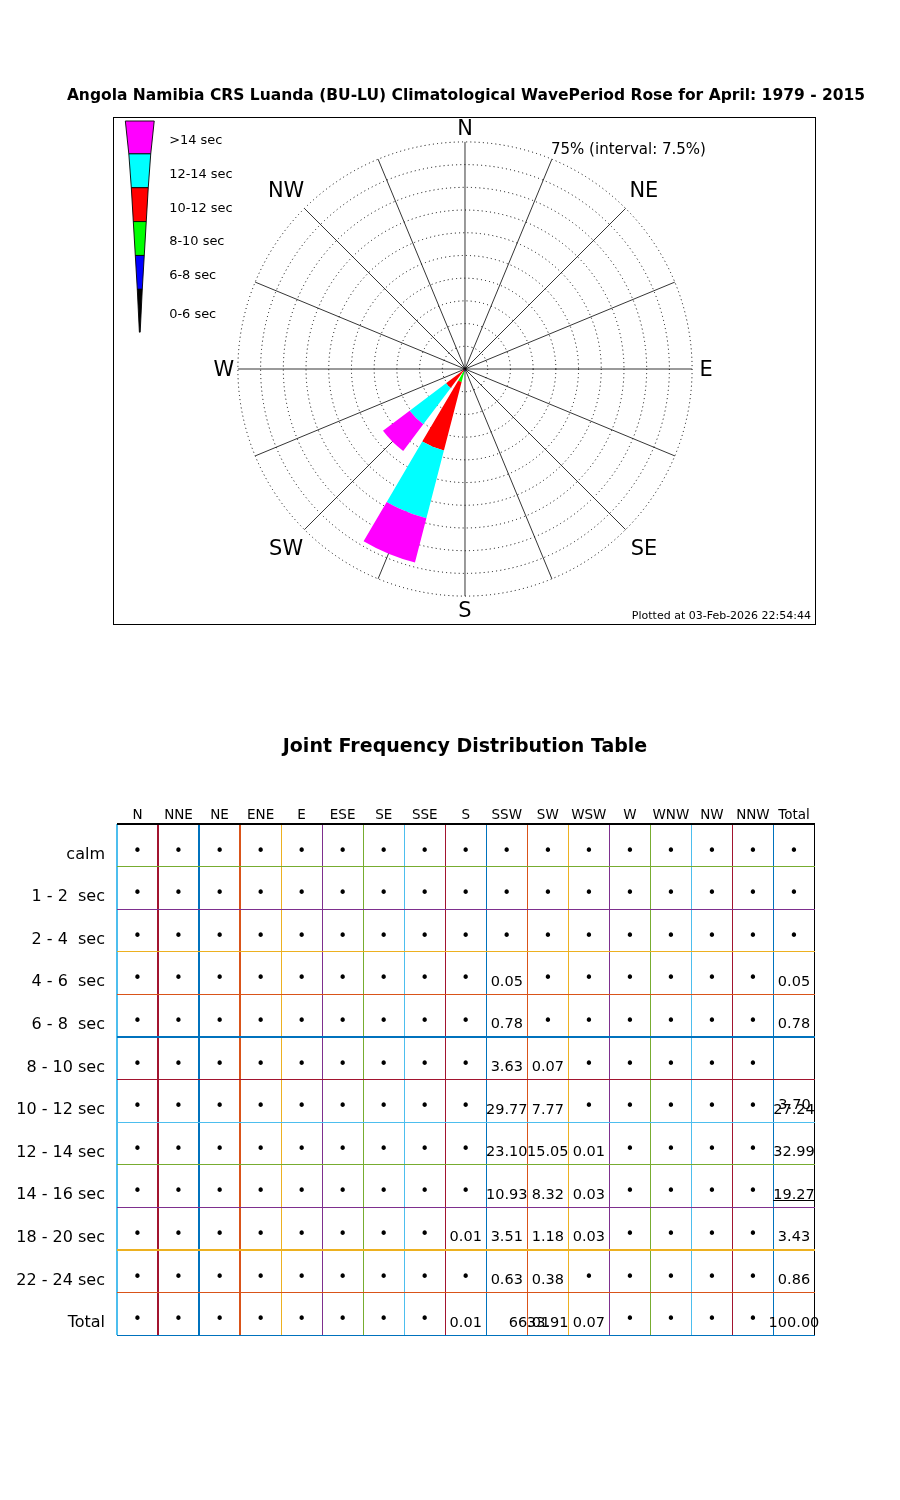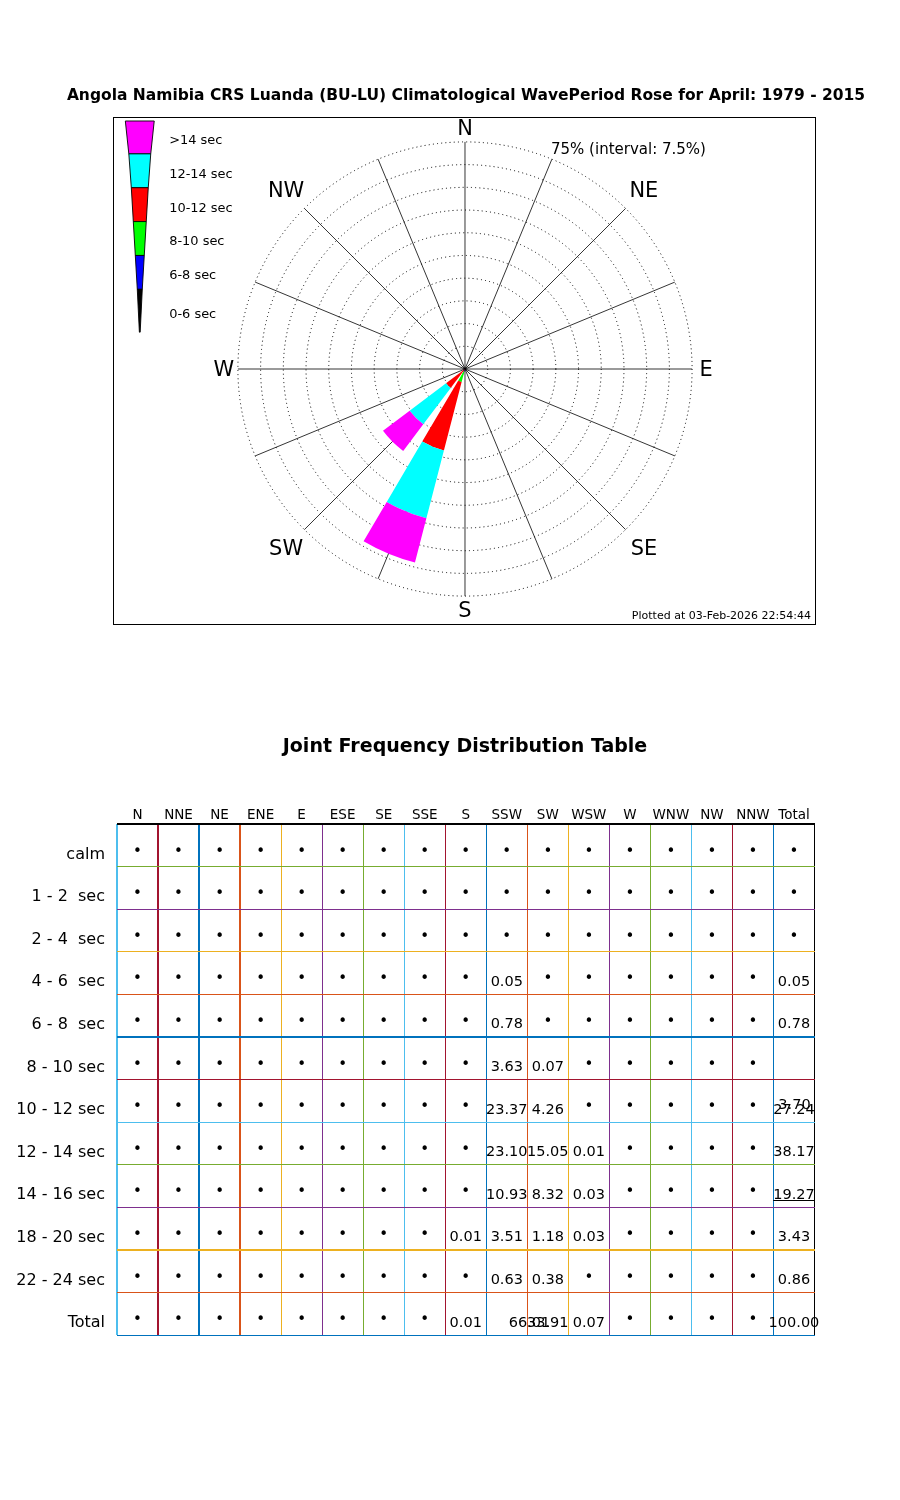--- a/index.html
+++ b/index.html
@@ -256,22 +256,22 @@
     <div class="row-label" style="top: 255.6px; height: 42.6px;">10 - 12 sec</div>
     <div class="cell dot" style="left: 0px; top: 255.6px; width: 41.03px; height: 42.6px;">•</div>
     <div class="cell dot" style="left: 41.03px; top: 255.6px; width: 41.03px; height: 42.6px;">•</div>
     <div class="cell dot" style="left: 82.06px; top: 255.6px; width: 41.03px; height: 42.6px;">•</div>
     <div class="cell dot" style="left: 123.09px; top: 255.6px; width: 41.03px; height: 42.6px;">•</div>
     <div class="cell dot" style="left: 164.12px; top: 255.6px; width: 41.03px; height: 42.6px;">•</div>
     <div class="cell dot" style="left: 205.15px; top: 255.6px; width: 41.03px; height: 42.6px;">•</div>
     <div class="cell dot" style="left: 246.18px; top: 255.6px; width: 41.03px; height: 42.6px;">•</div>
     <div class="cell dot" style="left: 287.21px; top: 255.6px; width: 41.03px; height: 42.6px;">•</div>
     <div class="cell dot" style="left: 328.24px; top: 255.6px; width: 41.03px; height: 42.6px;">•</div>
-    <div class="cell" style="left: 369.27px; top: 255.6px; width: 41.03px; height: 42.6px;">23.37</div>
-    <div class="cell" style="left: 410.3px; top: 255.6px; width: 41.03px; height: 42.6px;">4.26</div>
+    <div class="cell" style="left: 369.27px; top: 255.6px; width: 41.03px; height: 42.6px;">29.77</div>
+    <div class="cell" style="left: 410.3px; top: 255.6px; width: 41.03px; height: 42.6px;">7.77</div>
     <div class="cell dot" style="left: 451.33px; top: 255.6px; width: 41.03px; height: 42.6px;">•</div>
     <div class="cell dot" style="left: 492.36px; top: 255.6px; width: 41.03px; height: 42.6px;">•</div>
     <div class="cell dot" style="left: 533.39px; top: 255.6px; width: 41.03px; height: 42.6px;">•</div>
     <div class="cell dot" style="left: 574.42px; top: 255.6px; width: 41.03px; height: 42.6px;">•</div>
     <div class="cell dot" style="left: 615.45px; top: 255.6px; width: 41.03px; height: 42.6px;">•</div>
     <div class="cell" style="left: 656.48px; top: 255.6px; width: 41.03px; height: 42.6px;">27.24</div>
     <div class="row-label" style="top: 298.2px; height: 42.6px;">12 - 14 sec</div>
     <div class="cell dot" style="left: 0px; top: 298.2px; width: 41.03px; height: 42.6px;">•</div>
     <div class="cell dot" style="left: 41.03px; top: 298.2px; width: 41.03px; height: 42.6px;">•</div>
     <div class="cell dot" style="left: 82.06px; top: 298.2px; width: 41.03px; height: 42.6px;">•</div>
@@ -281,21 +281,21 @@
     <div class="cell dot" style="left: 246.18px; top: 298.2px; width: 41.03px; height: 42.6px;">•</div>
     <div class="cell dot" style="left: 287.21px; top: 298.2px; width: 41.03px; height: 42.6px;">•</div>
     <div class="cell dot" style="left: 328.24px; top: 298.2px; width: 41.03px; height: 42.6px;">•</div>
     <div class="cell" style="left: 369.27px; top: 298.2px; width: 41.03px; height: 42.6px;">23.10</div>
     <div class="cell" style="left: 410.3px; top: 298.2px; width: 41.03px; height: 42.6px;">15.05</div>
     <div class="cell" style="left: 451.33px; top: 298.2px; width: 41.03px; height: 42.6px;">0.01</div>
     <div class="cell dot" style="left: 492.36px; top: 298.2px; width: 41.03px; height: 42.6px;">•</div>
     <div class="cell dot" style="left: 533.39px; top: 298.2px; width: 41.03px; height: 42.6px;">•</div>
     <div class="cell dot" style="left: 574.42px; top: 298.2px; width: 41.03px; height: 42.6px;">•</div>
     <div class="cell dot" style="left: 615.45px; top: 298.2px; width: 41.03px; height: 42.6px;">•</div>
-    <div class="cell" style="left: 656.48px; top: 298.2px; width: 41.03px; height: 42.6px;">38.17</div>
+    <div class="cell" style="left: 656.48px; top: 298.2px; width: 41.03px; height: 42.6px;">32.99</div>
     <div class="row-label" style="top: 340.8px; height: 42.6px;">14 - 16 sec</div>
     <div class="cell dot" style="left: 0px; top: 340.8px; width: 41.03px; height: 42.6px;">•</div>
     <div class="cell dot" style="left: 41.03px; top: 340.8px; width: 41.03px; height: 42.6px;">•</div>
     <div class="cell dot" style="left: 82.06px; top: 340.8px; width: 41.03px; height: 42.6px;">•</div>
     <div class="cell dot" style="left: 123.09px; top: 340.8px; width: 41.03px; height: 42.6px;">•</div>
     <div class="cell dot" style="left: 164.12px; top: 340.8px; width: 41.03px; height: 42.6px;">•</div>
     <div class="cell dot" style="left: 205.15px; top: 340.8px; width: 41.03px; height: 42.6px;">•</div>
     <div class="cell dot" style="left: 246.18px; top: 340.8px; width: 41.03px; height: 42.6px;">•</div>
     <div class="cell dot" style="left: 287.21px; top: 340.8px; width: 41.03px; height: 42.6px;">•</div>
     <div class="cell dot" style="left: 328.24px; top: 340.8px; width: 41.03px; height: 42.6px;">•</div>

